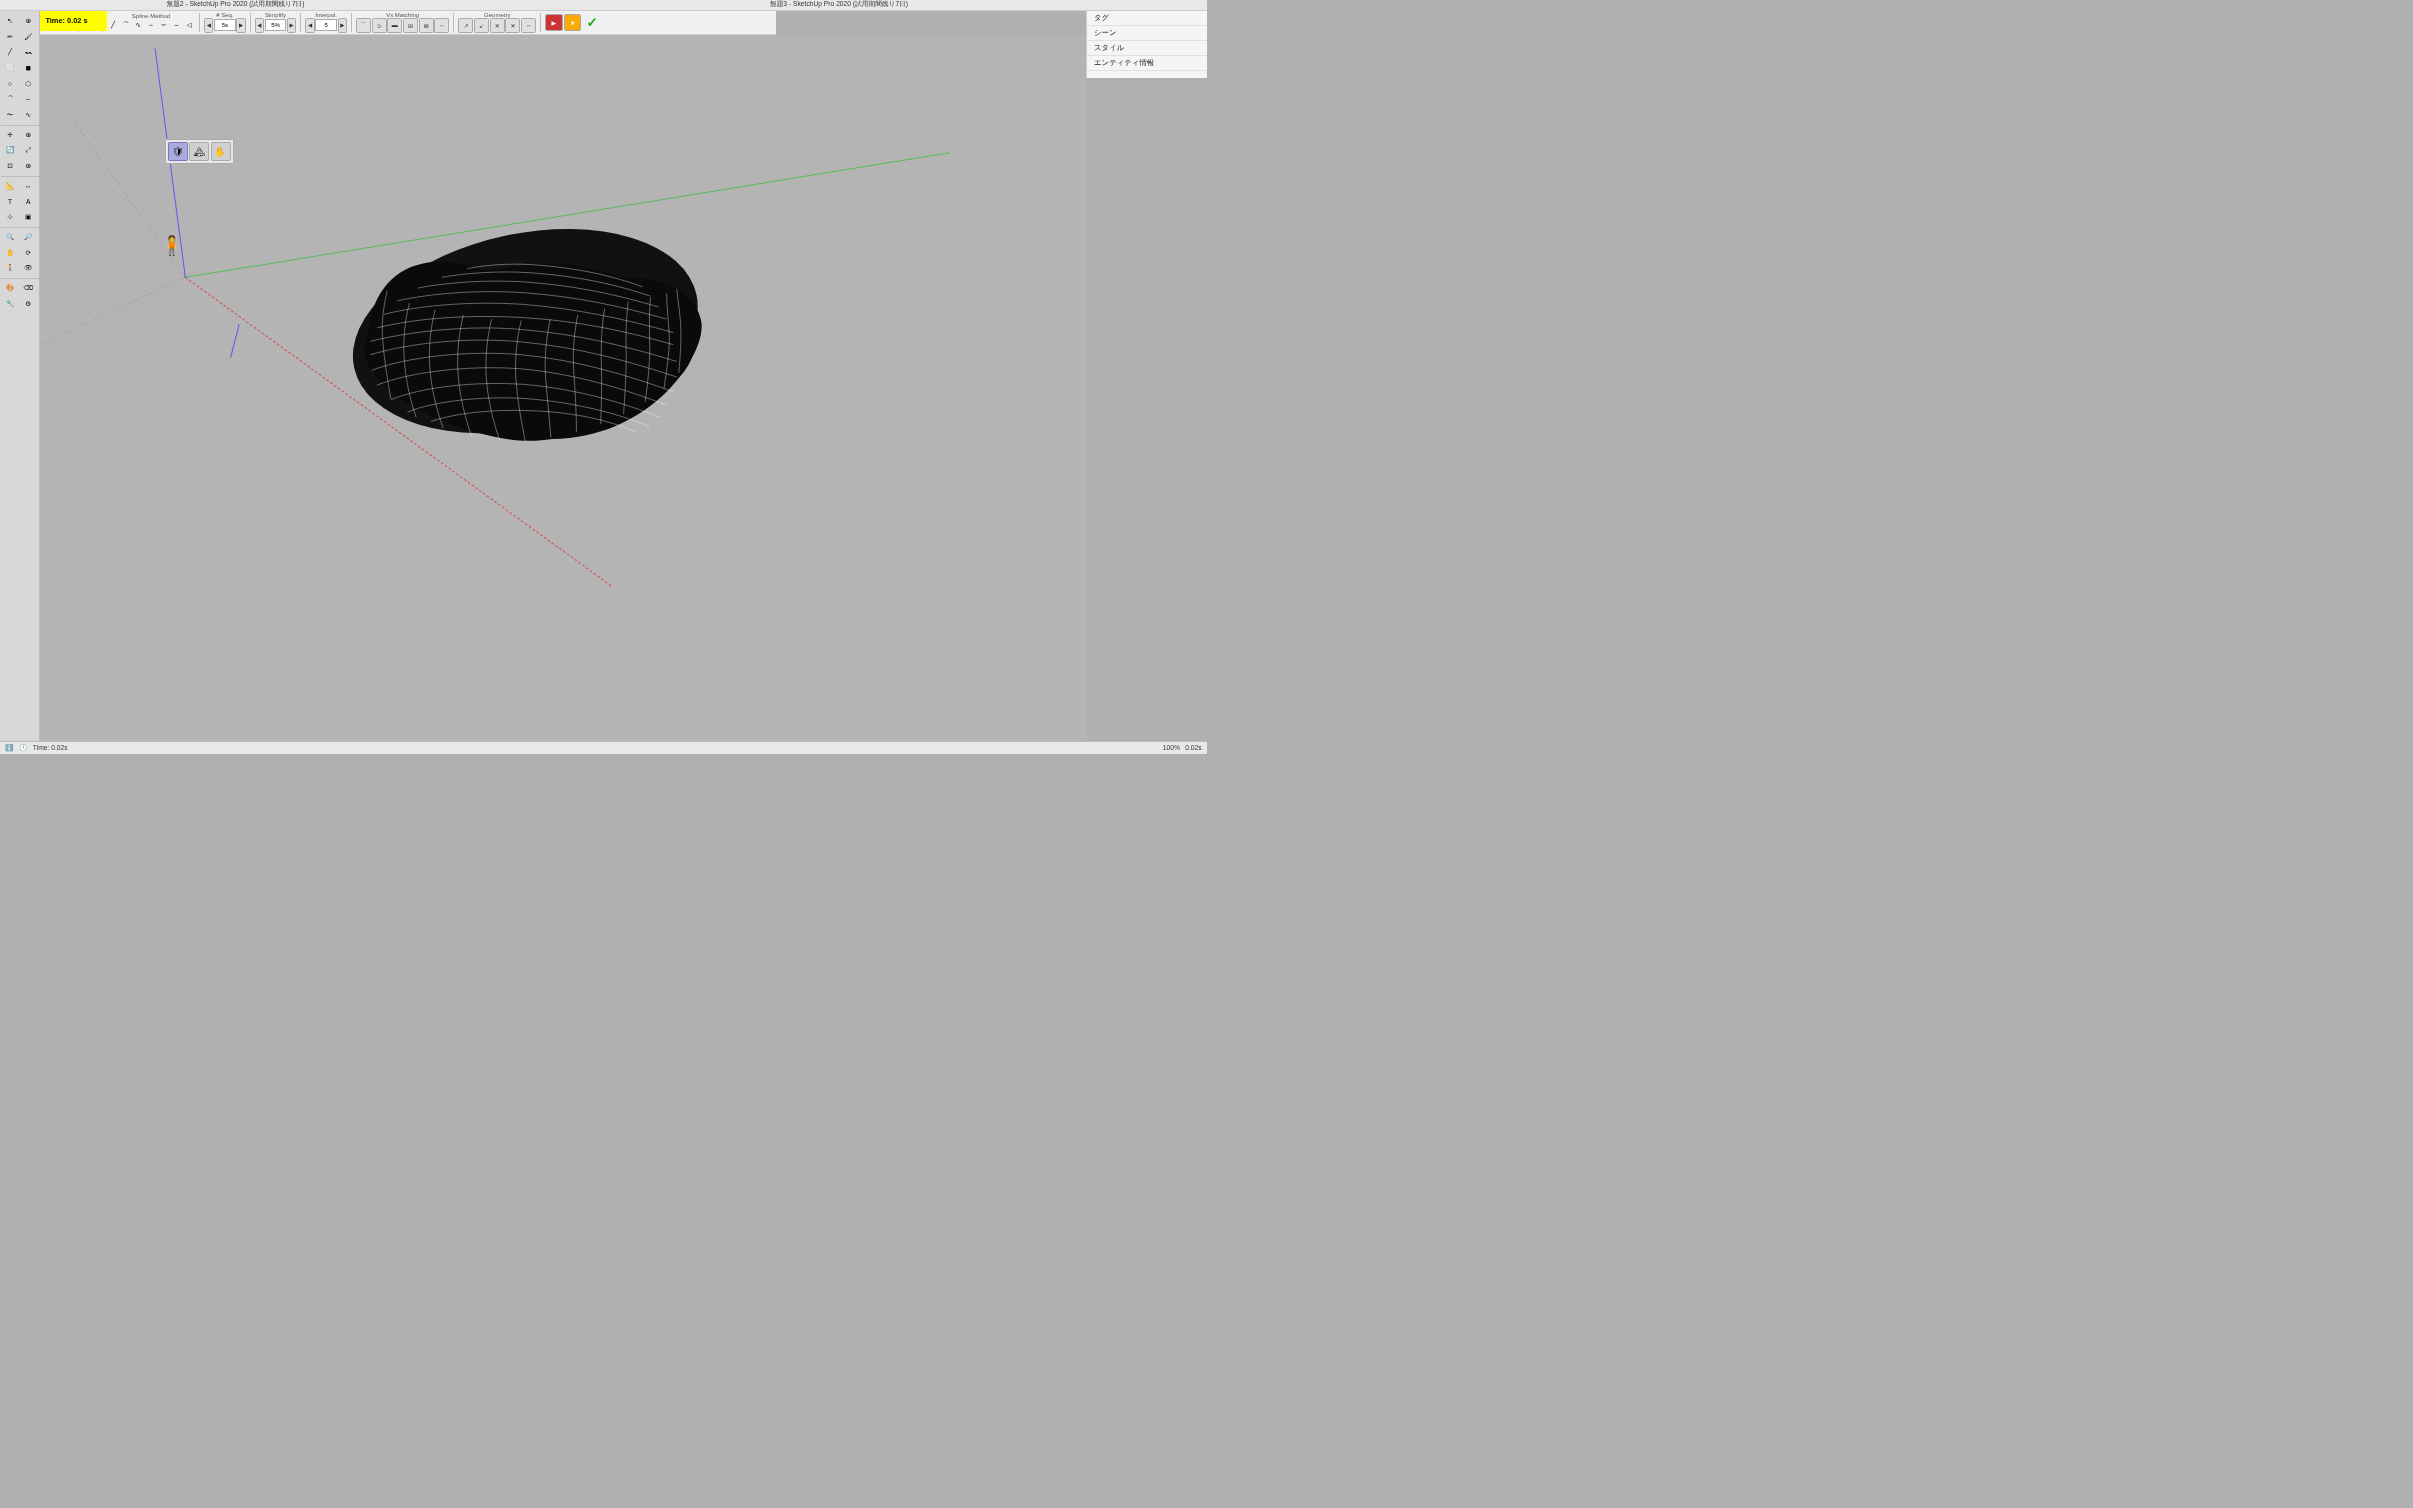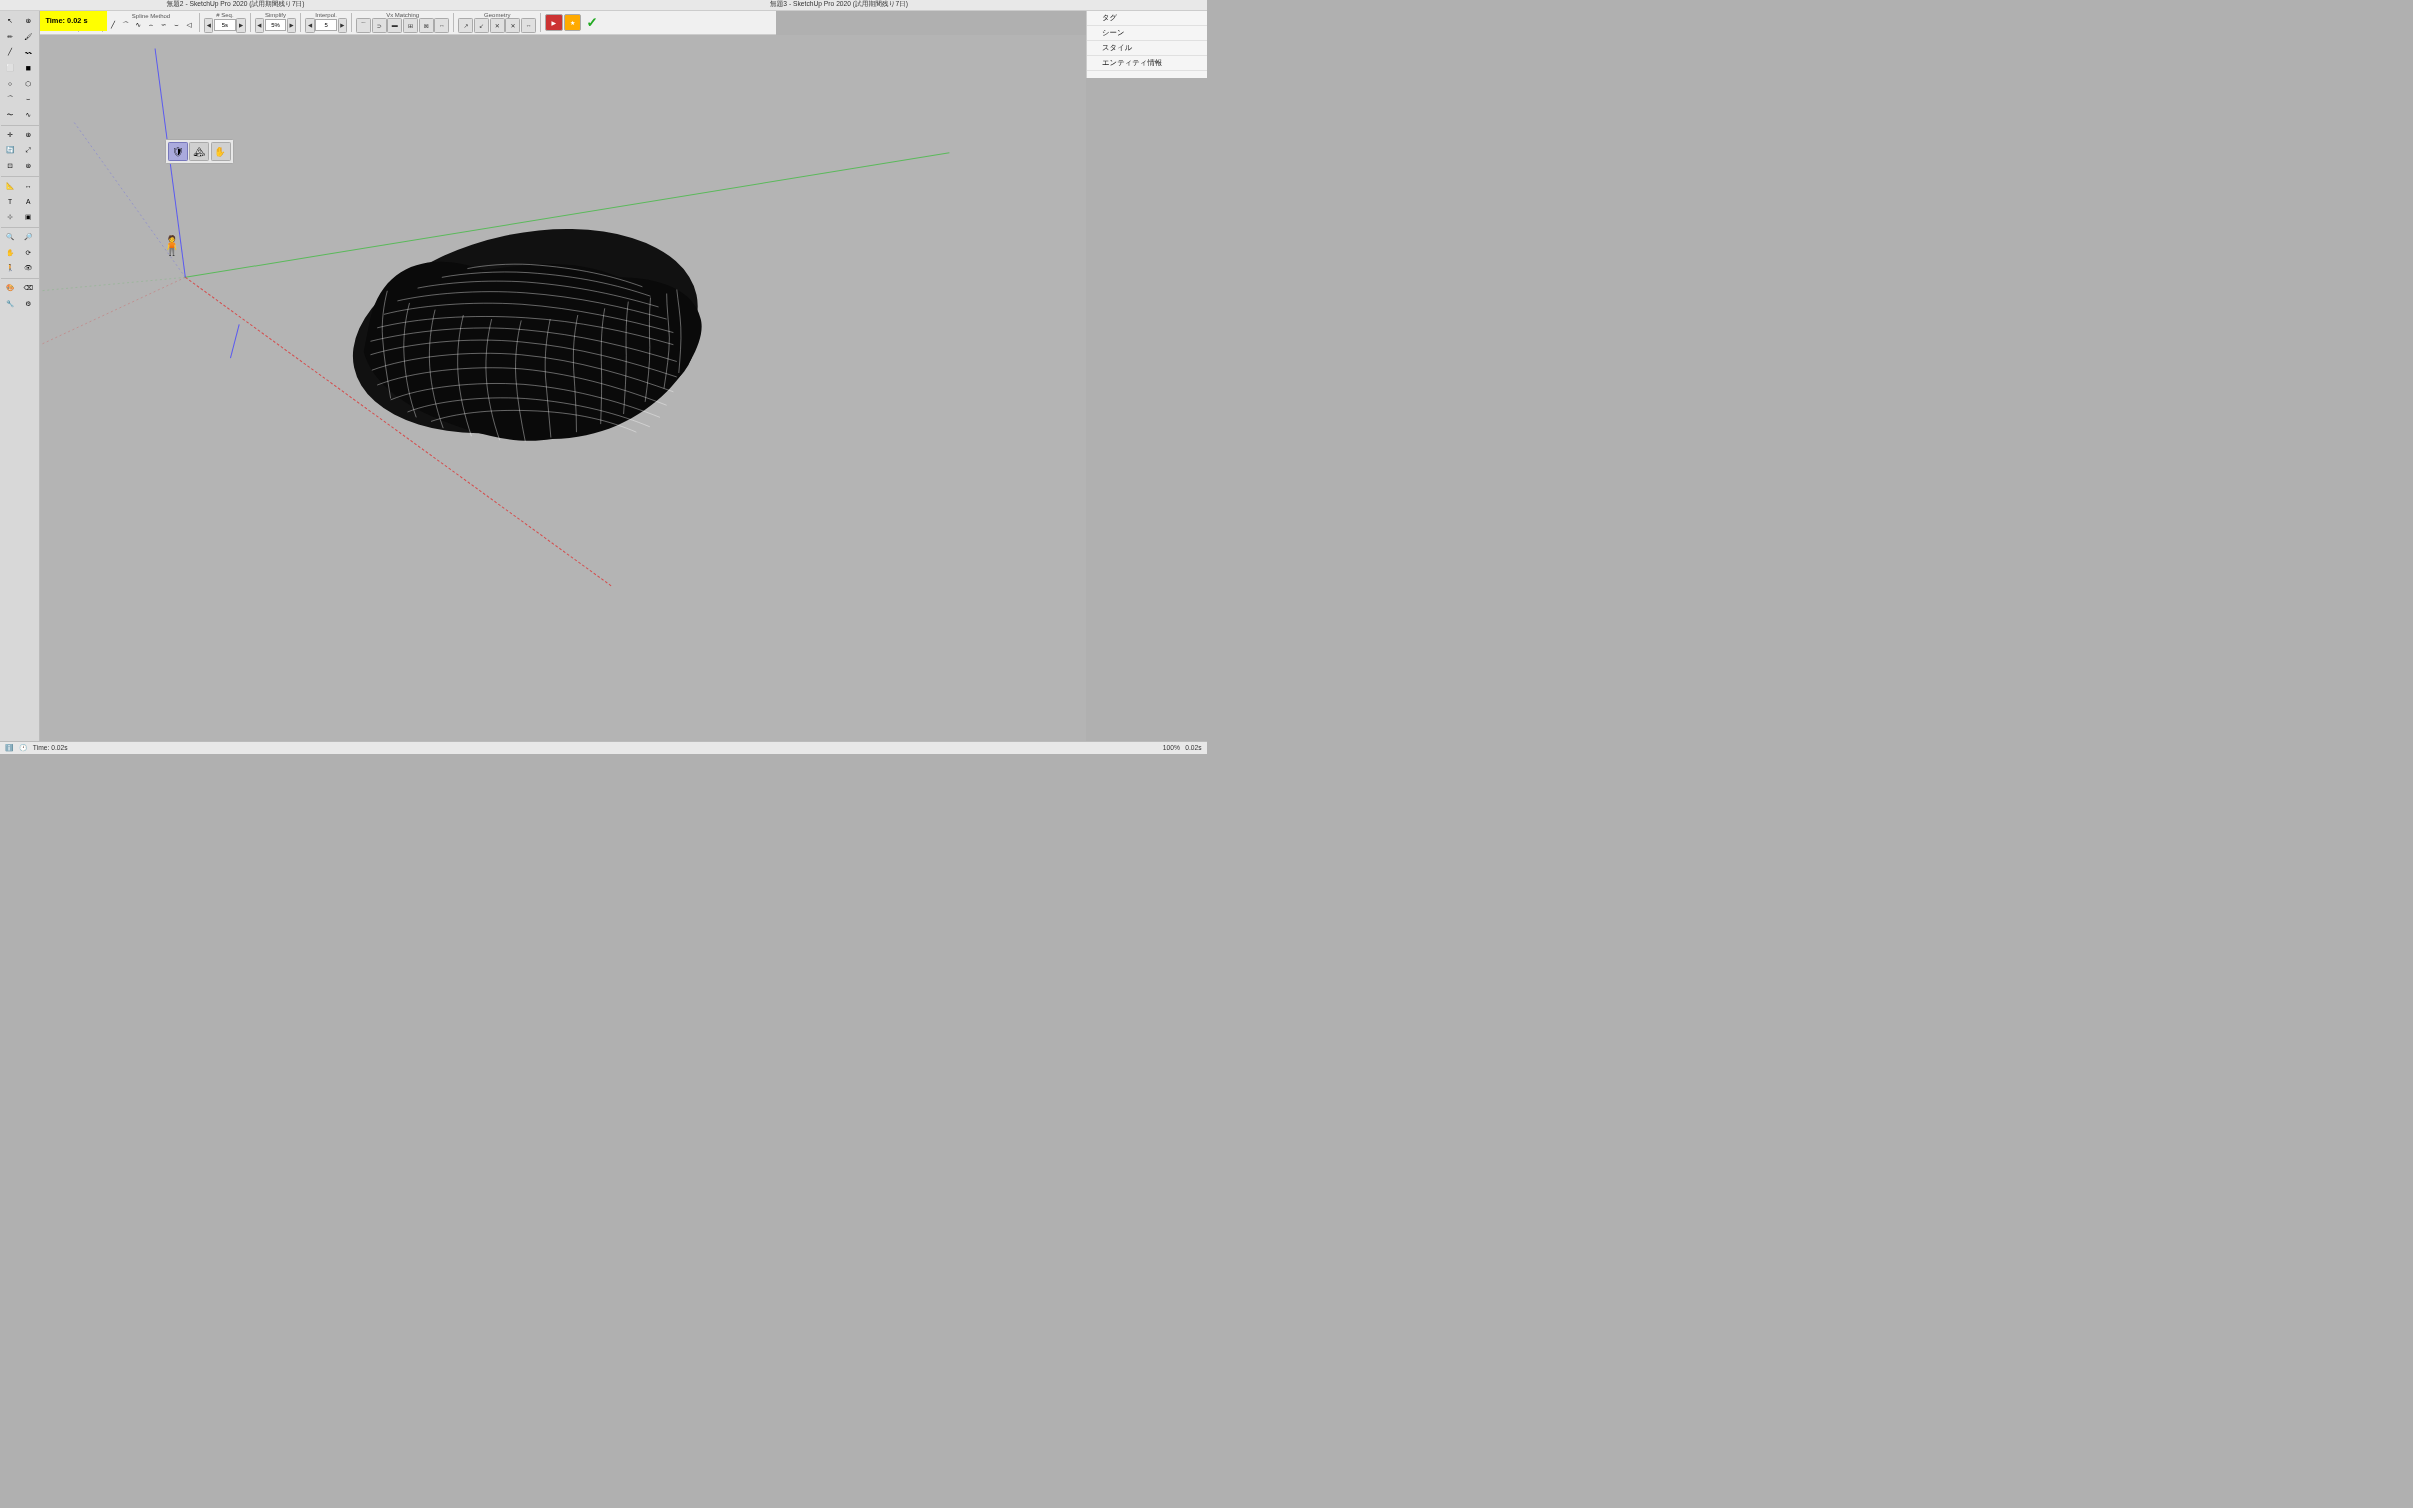--- a/index.html
+++ b/index.html
@@ -62,21 +62,21 @@
       width: 17.5px; height: 15px; display: flex; align-items: center; justify-content: center;
       cursor: pointer; border-radius: 1.3px; font-size: 6.7px;
     }
 
     
     .right-panel {
       position: absolute; top: 10.8px; right: 0; width: 121px; height: 67px;
       background: #f5f5f5; border-left: 0.7px solid #ccc;
     }
     .right-panel-item {
-      height: 15px; display: flex; align-items: center; padding: 0 15px;
+      height: 15px; display: flex; align-items: center; padding: 0 7px;
       font-size: 7.4px; color: #222; cursor: pointer; border-bottom: 0.7px solid #e0e0e0;
     }
 
     
     .main-viewport {
       position: absolute; top: 35px; left: 40px; right: 121px; bottom: 13.5px;
       background: #b4b4b4; overflow: hidden;
     }
 
     

